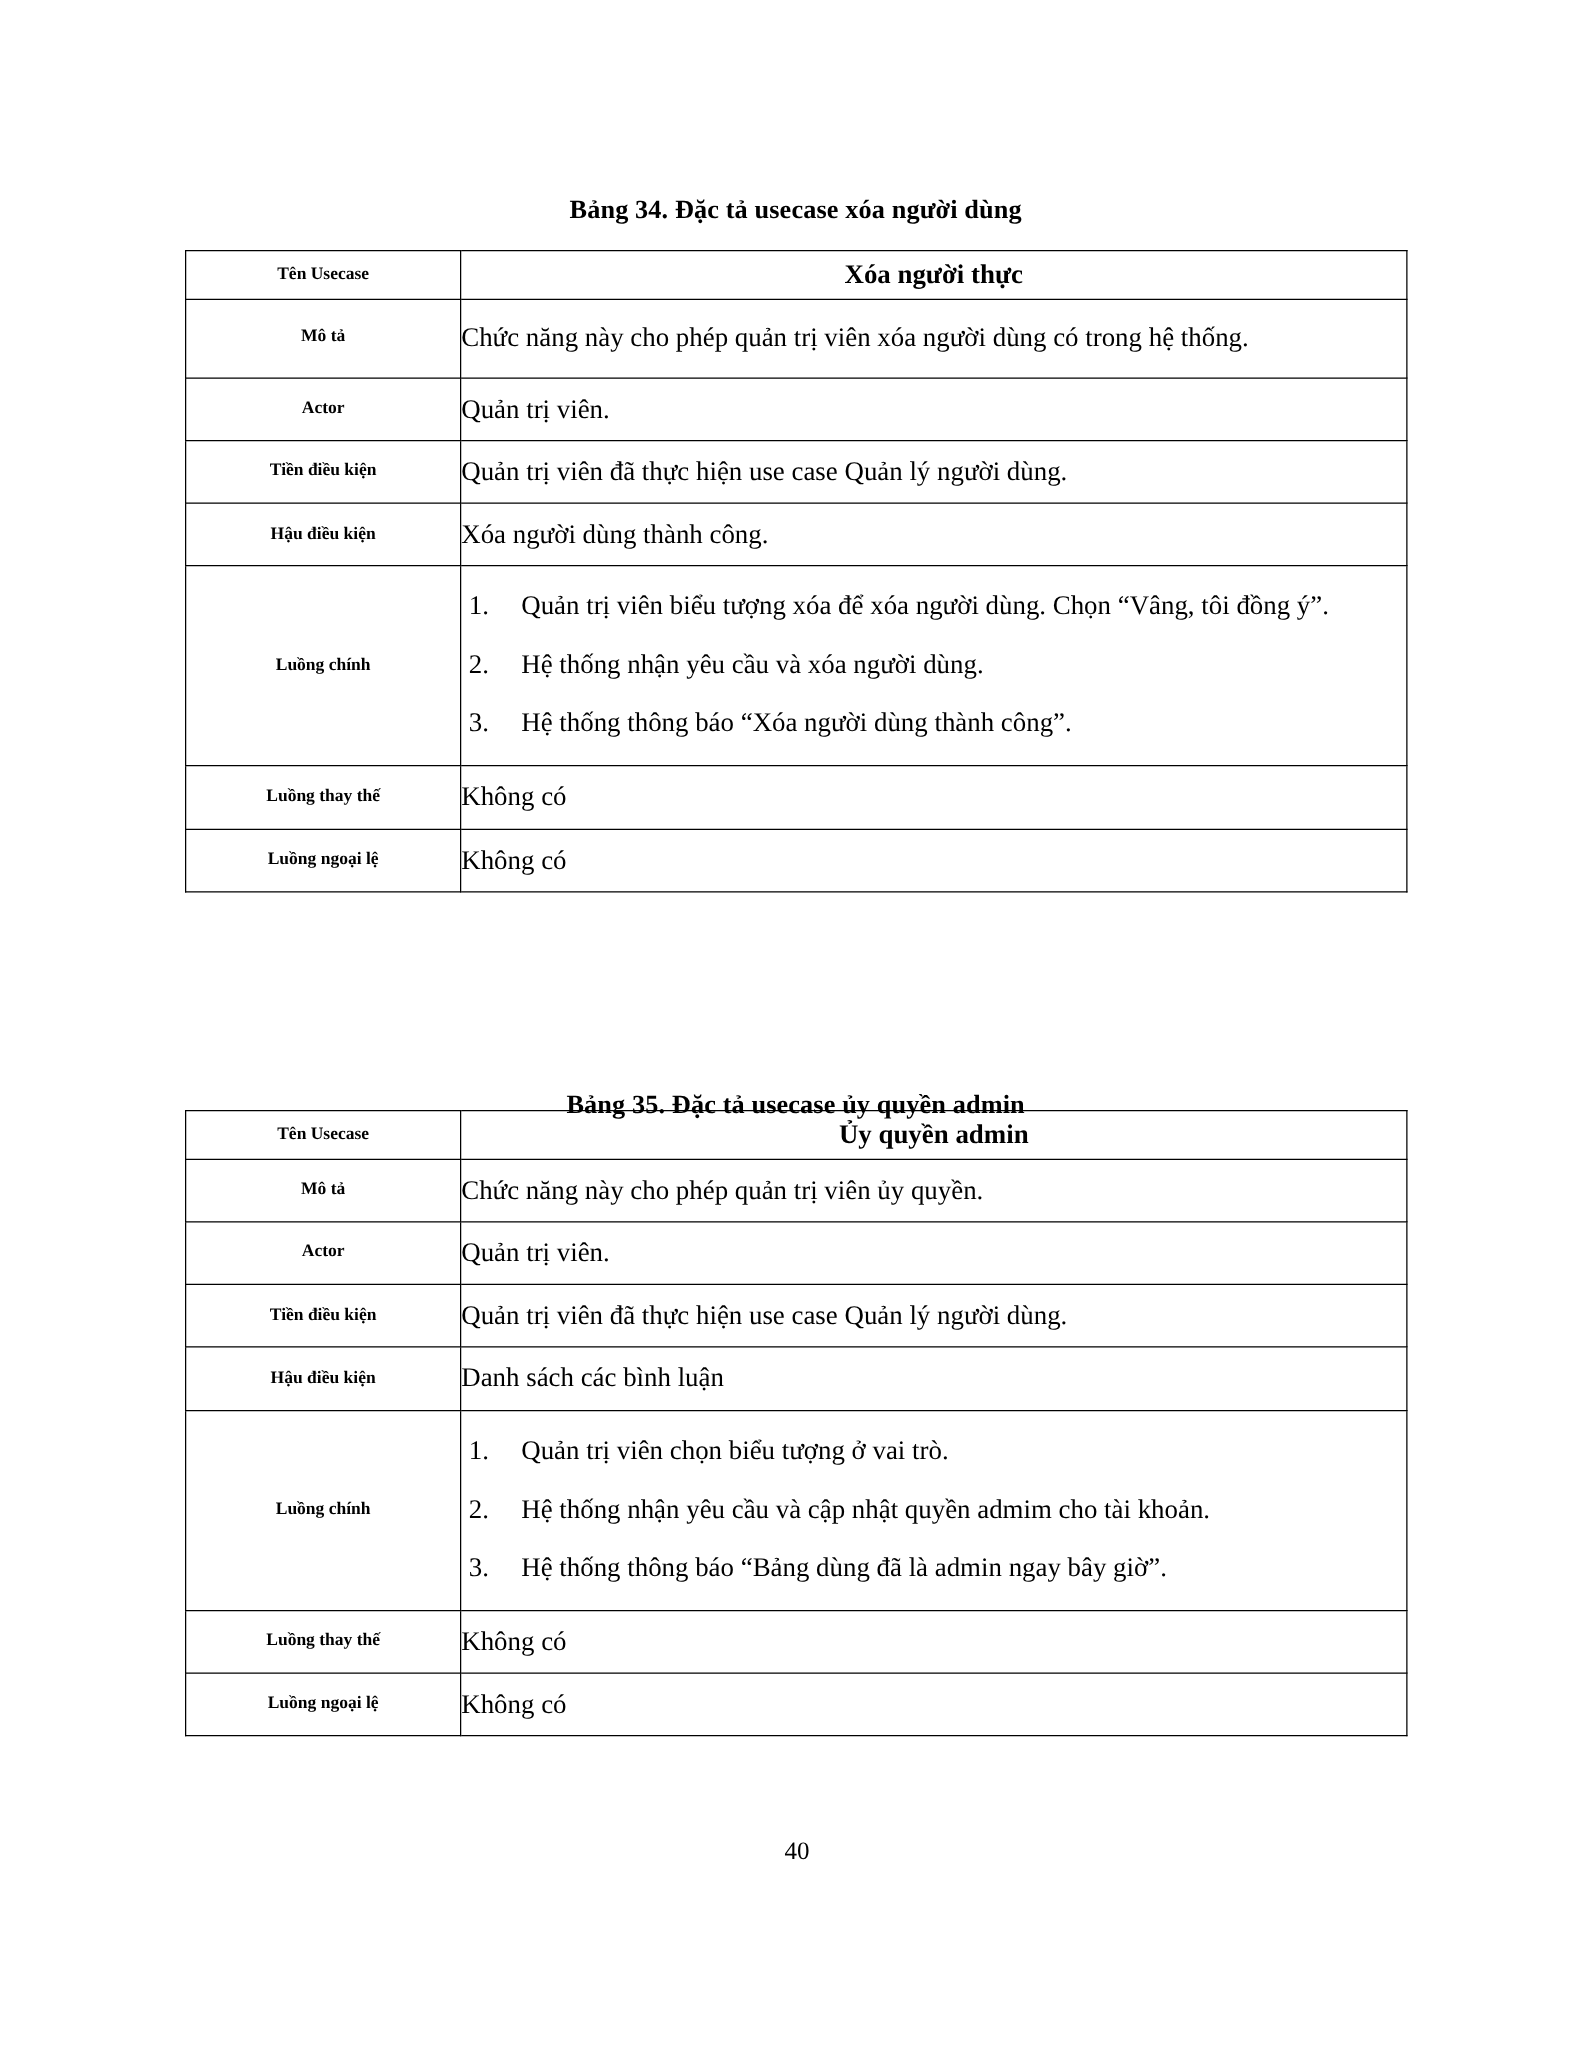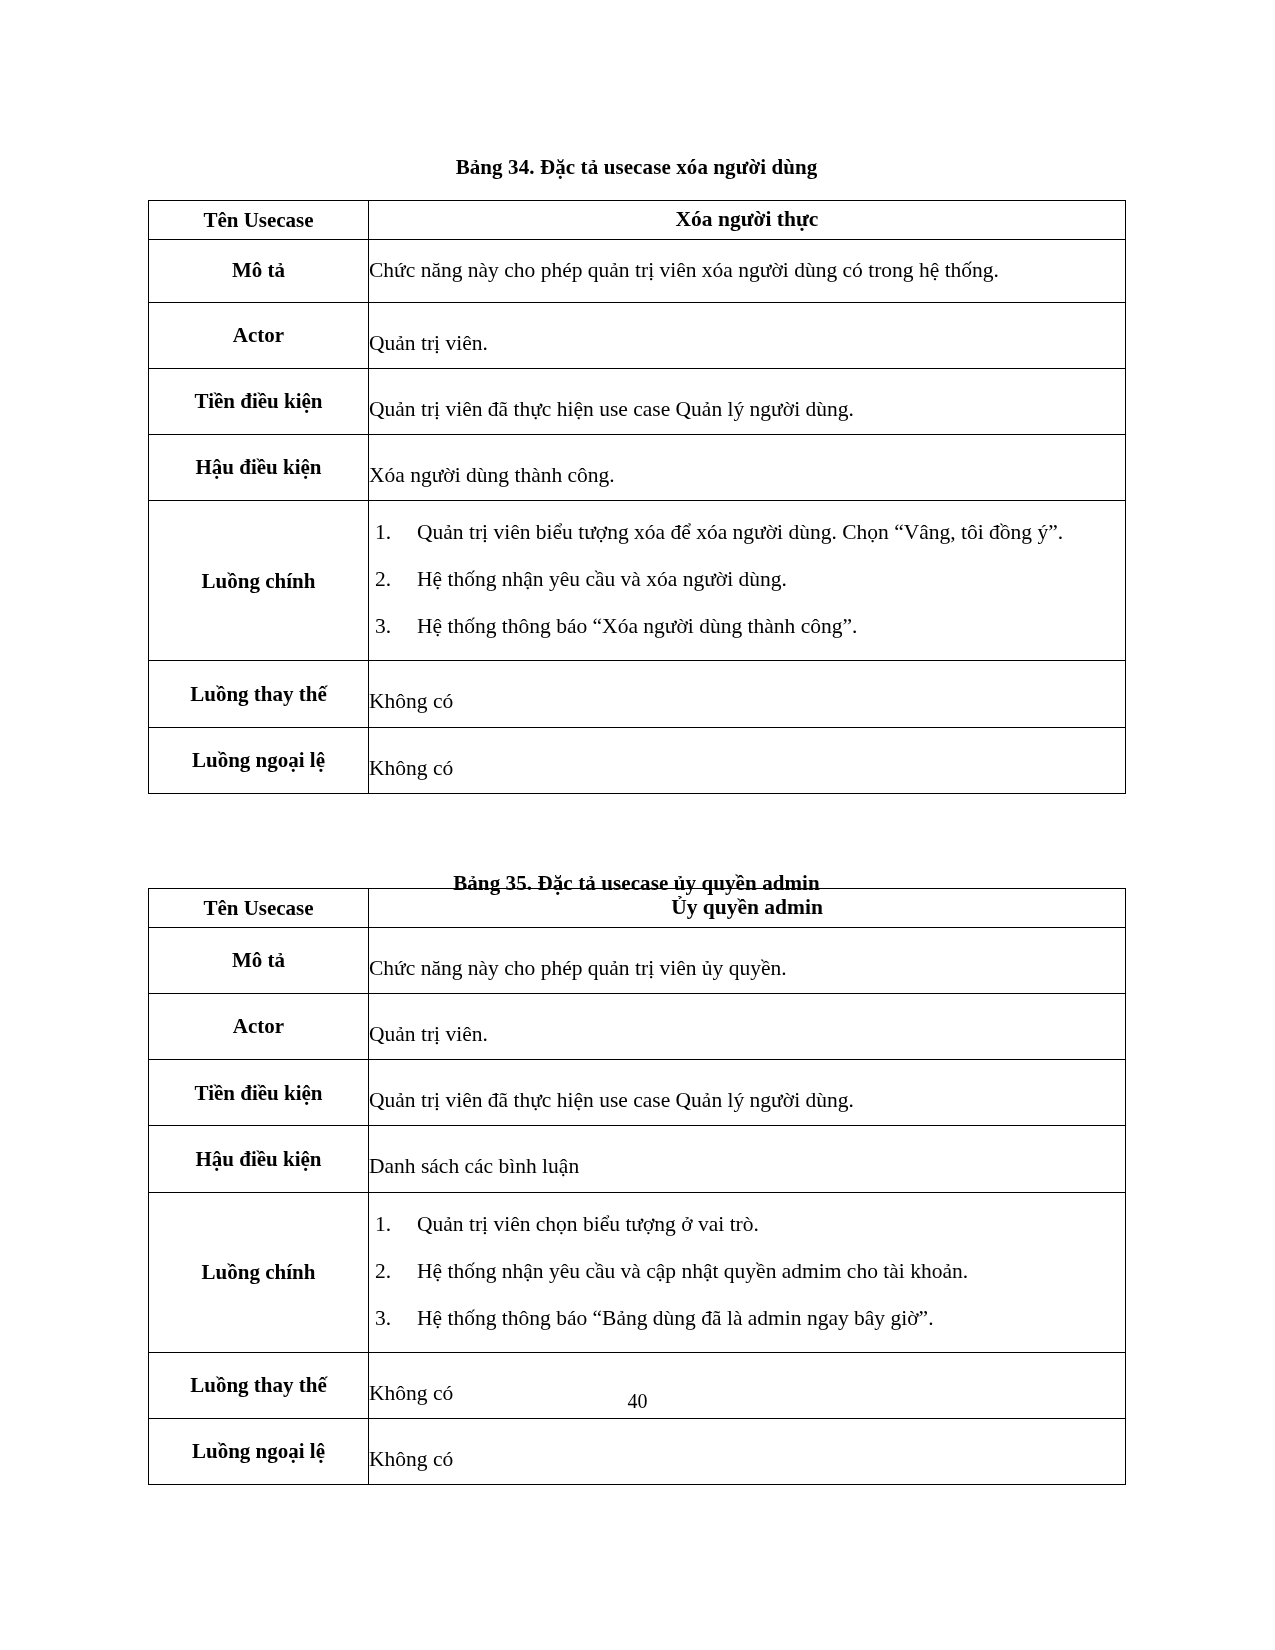--- a/index.html
+++ b/index.html
@@ -48,41 +48,41 @@
     border: 1.6px solid #000000;
     padding: 0;
     vertical-align: middle;
   }
   col.lbl { width: 220px; }
   col.val { width: 757px; }
 
   td.label {
     text-align: center;
     font-weight: bold;
-    font-size: 21px;
+    font-size: 14px;
     padding: 9px 6px;
     line-height: 1.45;
   }
   td.value {
     text-align: left;
     padding: 9px 12px 9px 11px;
     line-height: 1.75;
     font-size: 21.5px;
   }
   td.value.center {
     text-align: center;
     font-weight: bold;
   }
   td.value.tall {
     padding-top: 10px;
     padding-bottom: 12px;
   }
   td.value.single {
     line-height: 1.5;
-    padding-top: 24px;
+    padding-top: 8px;
     padding-bottom: 9px;
   }
   td.value.desc {
     line-height: 1.95;
     padding-right: 16px;
     padding-top: 10px;
     padding-bottom: 10px;
   }
 
   ol.flow {
@@ -110,21 +110,21 @@
   }
   ol.flow > li.justify {
     text-align: justify;
     text-align-last: left;
     padding-right: 4px;
   }
 
   .pagenum {
     position: absolute;
     left: 0;
-    top: 1390px;
+    top: 1470px;
     width: 1275px;
     text-align: center;
     font-size: 20px;
   }
 </style>
 </head>
 <body>
 
 <div class="page">
 

